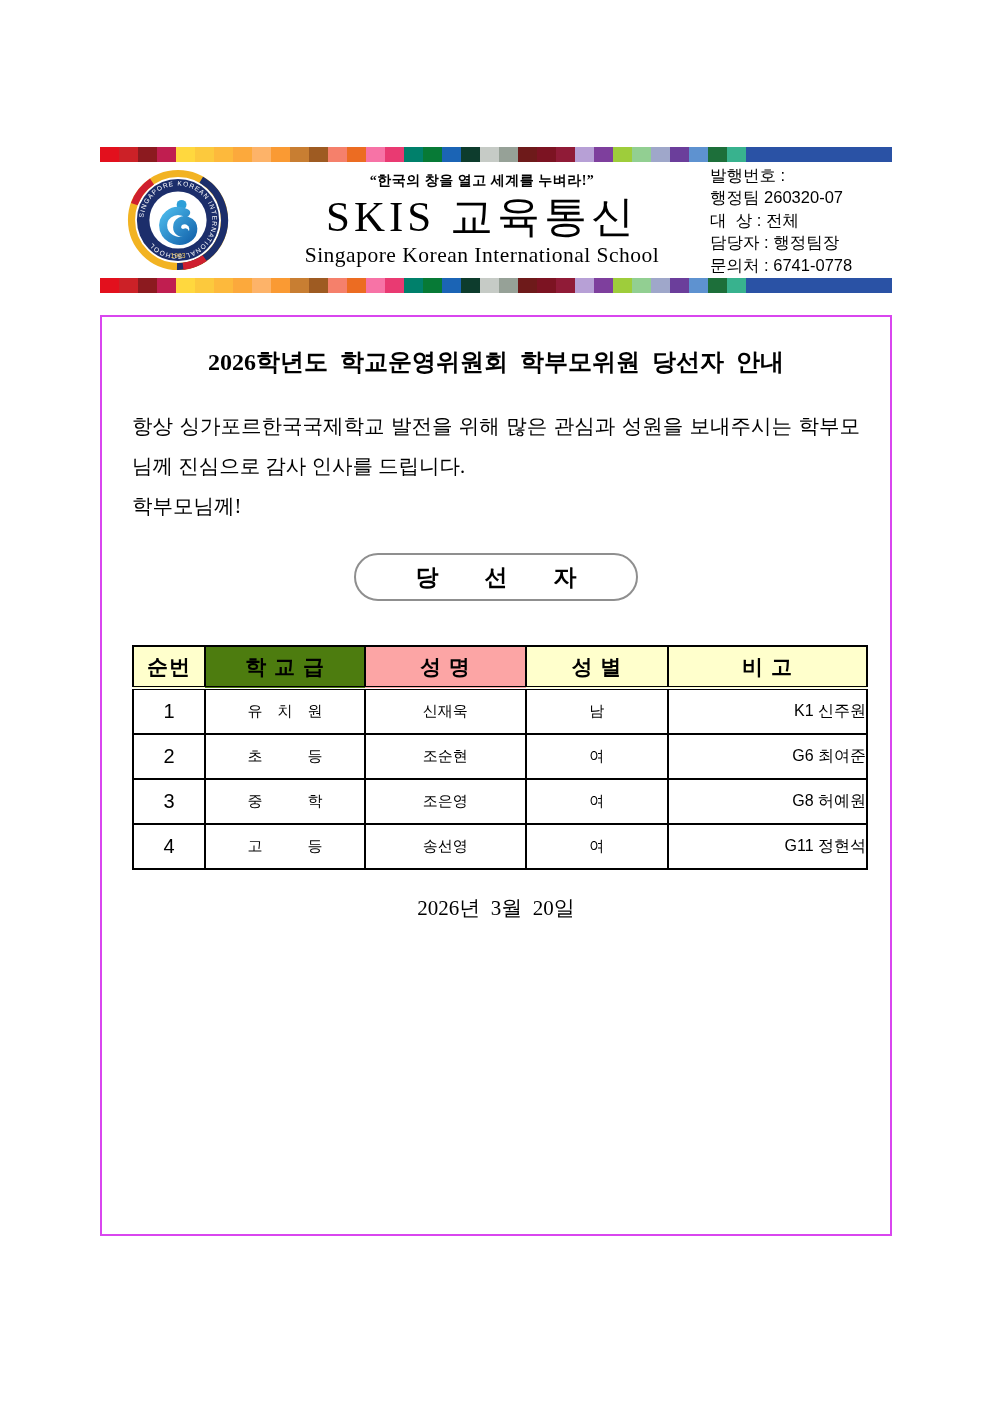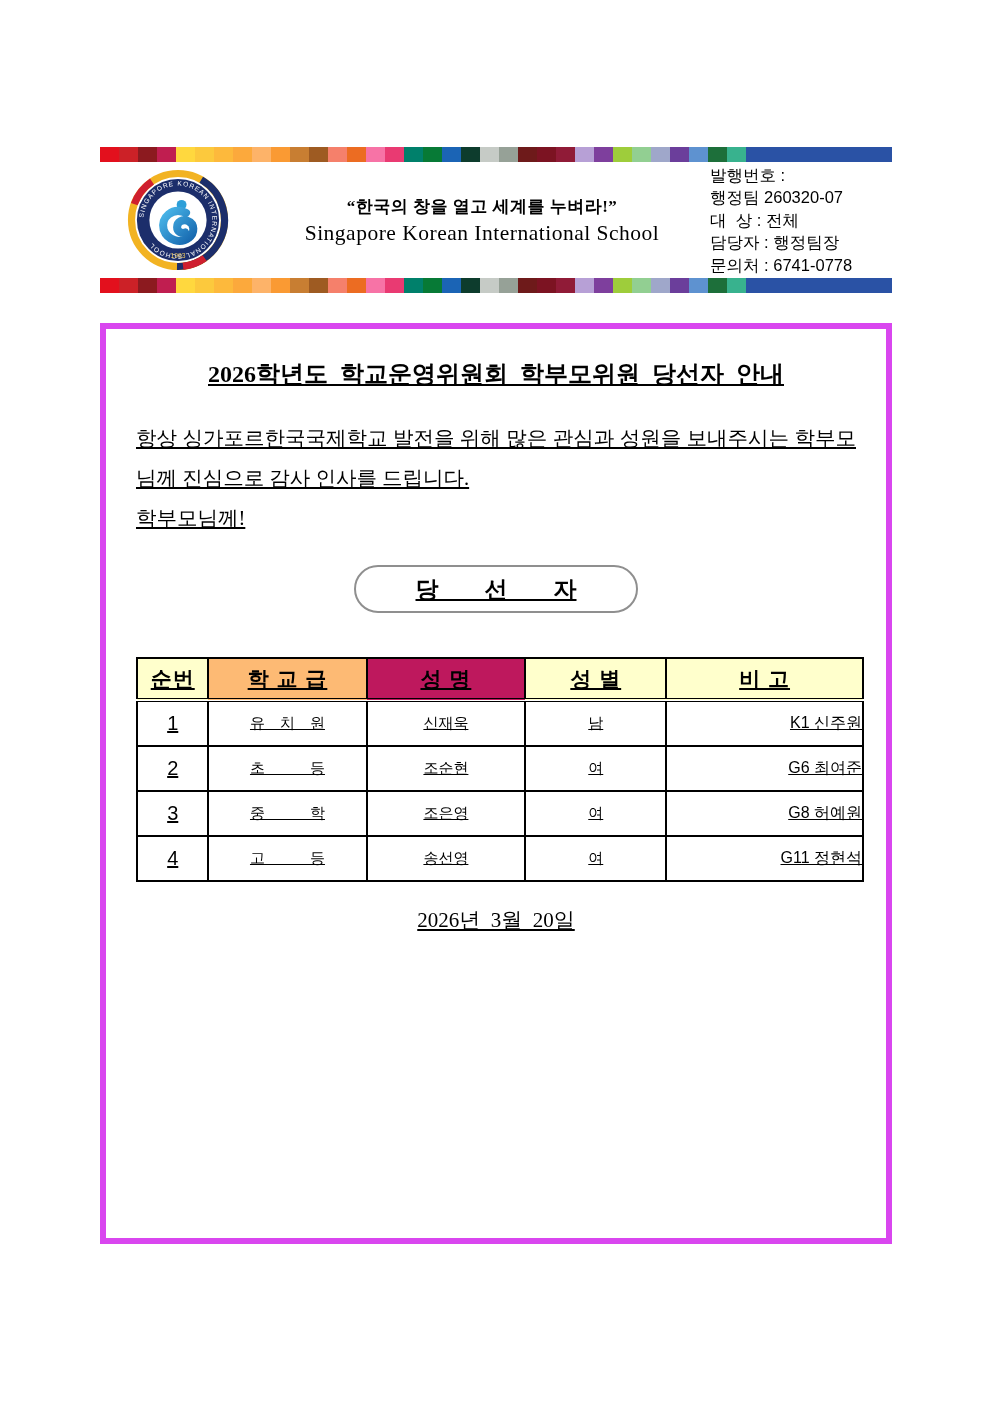--- a/index.html
+++ b/index.html
@@ -11,28 +11,28 @@
   }
   .page{box-sizing:border-box;width:992px;height:1403px;padding:147px 100px 0 100px;}
 
   
   .stripe{display:flex;height:15px;overflow:hidden;}
   .stripe span{flex:0 0 19px;height:100%;}
   .stripe span.last{flex:1 1 auto;}
   .header-body{display:flex;align-items:center;height:116px;padding:0 2px;}
   .logo-wrap{flex:0 0 152px;display:flex;justify-content:center;align-items:center;}
   .header-center{flex:1 1 auto;text-align:center;}
-  .slogan{font-size:17px;font-weight:bold;letter-spacing:0.5px;}
+  .slogan{font-size:14px;font-weight:bold;letter-spacing:0.5px;}
   .masthead-title{font-size:43px;letter-spacing:4px;margin-top:4px;line-height:46px;}
   .masthead-sub{font-size:21.5px;margin-top:3px;letter-spacing:0.5px;}
   .pub-info{flex:0 0 180px;font-family:"Liberation Sans",sans-serif;font-size:16.5px;line-height:22.6px;text-align:left;}
   .pub-info div{white-space:pre;}
 
   
-  .notice-box{box-sizing:border-box;margin-top:30px;border:6px solid #d946ef;min-height:921px;padding:16px 10px 12px 10px;text-decoration:underline;}
+  .notice-box{box-sizing:border-box;margin-top:22px;border:2px solid #d946ef;min-height:921px;padding:16px 10px 12px 10px;}
   .notice-title{text-align:center;font-size:24px;font-weight:bold;word-spacing:6px;margin-top:13px;}
   .para{margin:0 20px;font-size:20.5px;line-height:40px;text-align:justify;word-break:break-all;}
   .greeting-block{margin-top:28px;}
   .para2{margin-top:17px;}
   .badge{
     width:280px;height:44px;margin:27px auto 0 auto;
     border:2px solid #8f8f8f;border-radius:26px;
     display:flex;align-items:center;justify-content:center;
     font-family:"Liberation Sans",sans-serif;font-weight:bold;font-size:23px;white-space:pre;
   }
@@ -116,20 +116,21 @@
             <textPath href="#ringpath" startOffset="1%">SINGAPORE KOREAN INTERNATIONAL SCHOOL</textPath>
           </text>
           <text x="0" y="42.5" text-anchor="middle" font-size="7.5" fill="#edc95f" font-family="Liberation Sans, sans-serif">1993</text>
           <circle cx="4" cy="-17" r="5.5" fill="#2d9fd8"></circle>
           <path d="M 9,-8 C -6,-15 -20,-3 -16,11 C -12,23 3,27 12,20 C 19,15 19,4 11,1 C 5,-1.5 -1,2 -1,8 C -1,13 4,15.5 8,14" fill="none" stroke="url(#swirlg)" stroke-width="9" stroke-linecap="round"></path>
         </svg>
       </div>
 
       <div class="header-center">
         <div class="slogan">“한국의 창을 열고 세계를 누벼라!”</div>
+        <div class="masthead-title">SKIS 교육통신</div>
         <div class="masthead-sub">Singapore Korean International School</div>
       </div>
 
       <div class="pub-info">
         <div>발행번호 :</div>
         <div>행정팀 260320-07</div>
         <div>대  상 : 전체</div>
         <div>담당자 : 행정팀장</div>
         <div>문의처 : 6741-0778</div>
       </div>
@@ -183,22 +184,22 @@
       <div>학부모님께!</div>
     </div>
 
 
     <div class="badge">당　　선　　자</div>
 
     <table class="winners">
       <thead>
         <tr>
           <th style="width: 9.7%; background: rgb(255, 255, 204);">순번</th>
-          <th style="width: 21.8%; background: #fdba74;">학 교 급</th>
-          <th style="width: 21.9%; background: #be185d;">성 명</th>
+          <th style="width: 21.8%; background: #4d7c0f;">학 교 급</th>
+          <th style="width: 21.9%; background: #fca5a5;">성 명</th>
           <th style="width: 19.4%; background: rgb(255, 255, 204);">성 별</th>
           <th style="width: 27.2%; background: rgb(255, 255, 204);">비 고</th>
         </tr>
       </thead>
       <tbody>
           <tr>
             <td class="col-0">1</td>
             <td class="col-1">유　치　원</td>
             <td class="col-2">신재욱</td>
             <td class="col-3">남</td>

